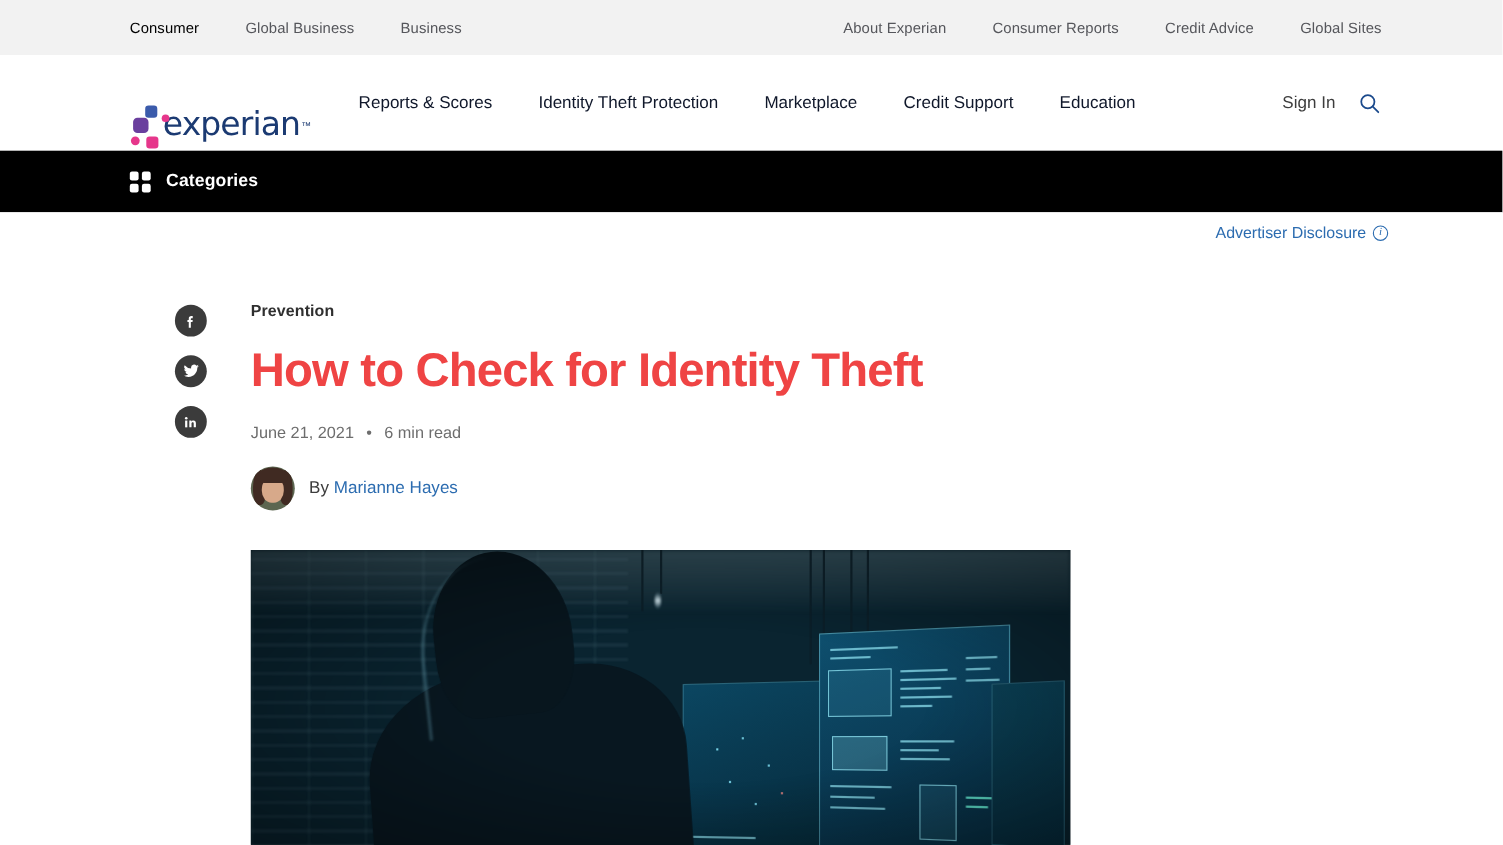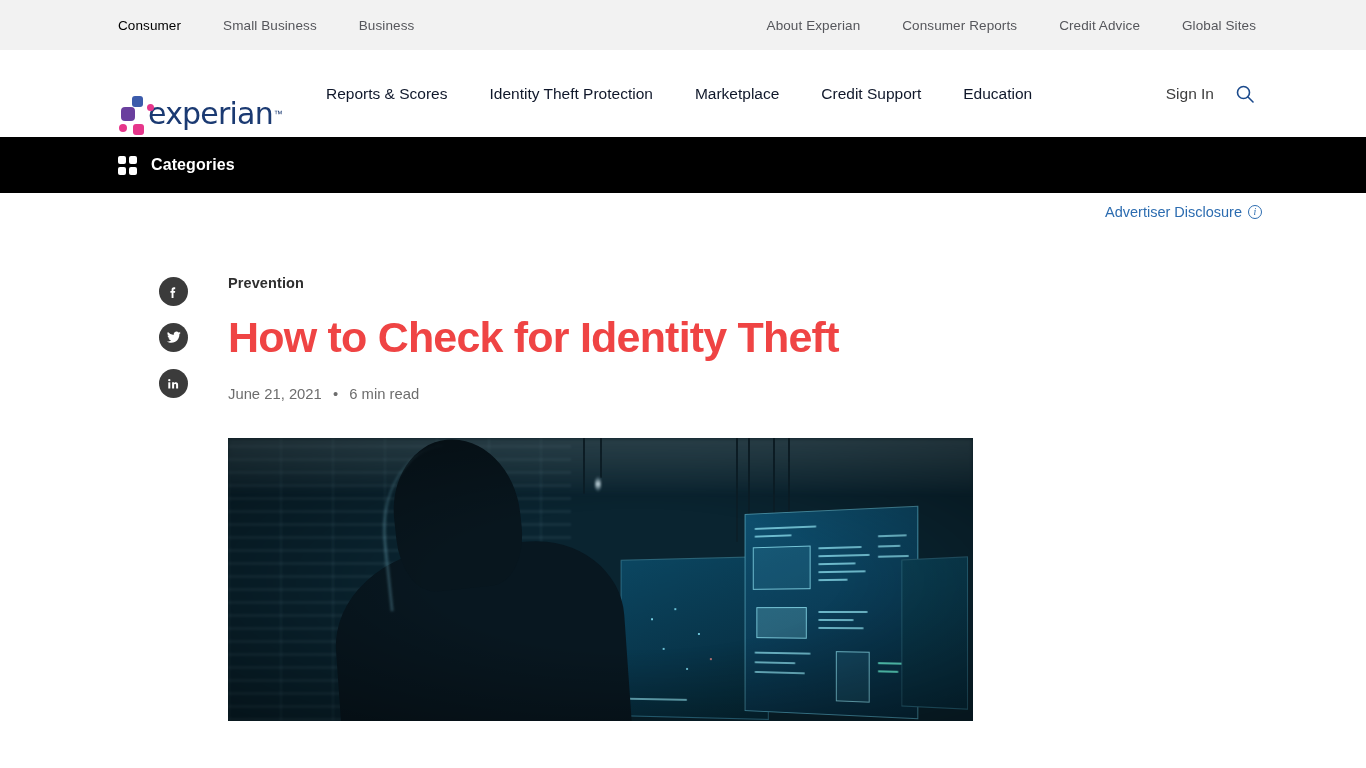--- a/index.html
+++ b/index.html
@@ -294,21 +294,21 @@
     position: absolute; inset: 0;
     background: radial-gradient(ellipse at 55% 50%, rgba(0,0,0,0) 35%, rgba(0,0,0,0.45) 100%);
   }
 </style>
 </head>
 <body>
 
 <div class="utility-bar">
   <div class="utility-left">
     <a class="utility-link active">Consumer</a>
-    <a class="utility-link">Small Business</a>
+    <a class="utility-link">Global Business</a>
     <a class="utility-link">Business</a>
   </div>
   <div class="utility-right">
     <a class="utility-link">About Experian</a>
     <a class="utility-link">Consumer Reports</a>
     <a class="utility-link">Credit Advice</a>
     <a class="utility-link">Global Sites</a>
   </div>
 </div>
 
@@ -390,20 +390,32 @@
 
     <div class="article-main">
       <div class="eyebrow">Prevention</div>
       <h1 class="article-title">How to Check for Identity Theft</h1>
       <div class="article-meta">
         <span>June 21, 2021</span>
         <span class="meta-dot">•</span>
         <span>6 min read</span>
       </div>
 
+      <div class="byline">
+        <span class="avatar">
+          <span class="hair-l"></span>
+            <span class="hair-r"></span>
+          <span class="face"></span>
+            <span class="hair-top"></span>
+        </span>
+        <span class="byline-text">
+          <span>By</span>
+          <a>Marianne Hayes</a>
+        </span>
+      </div>
 
       <div class="hero">
         <div class="bg"></div>
         <div class="rack"></div>
         <div class="ceiling"></div>
 
         <div class="cable" style="left:355px;height:60px;"></div>
         <div class="cable" style="left:372px;height:44px;"></div>
         <div class="cable" style="left:508px;height:108px;"></div>
         <div class="cable" style="left:520px;height:96px;"></div>

